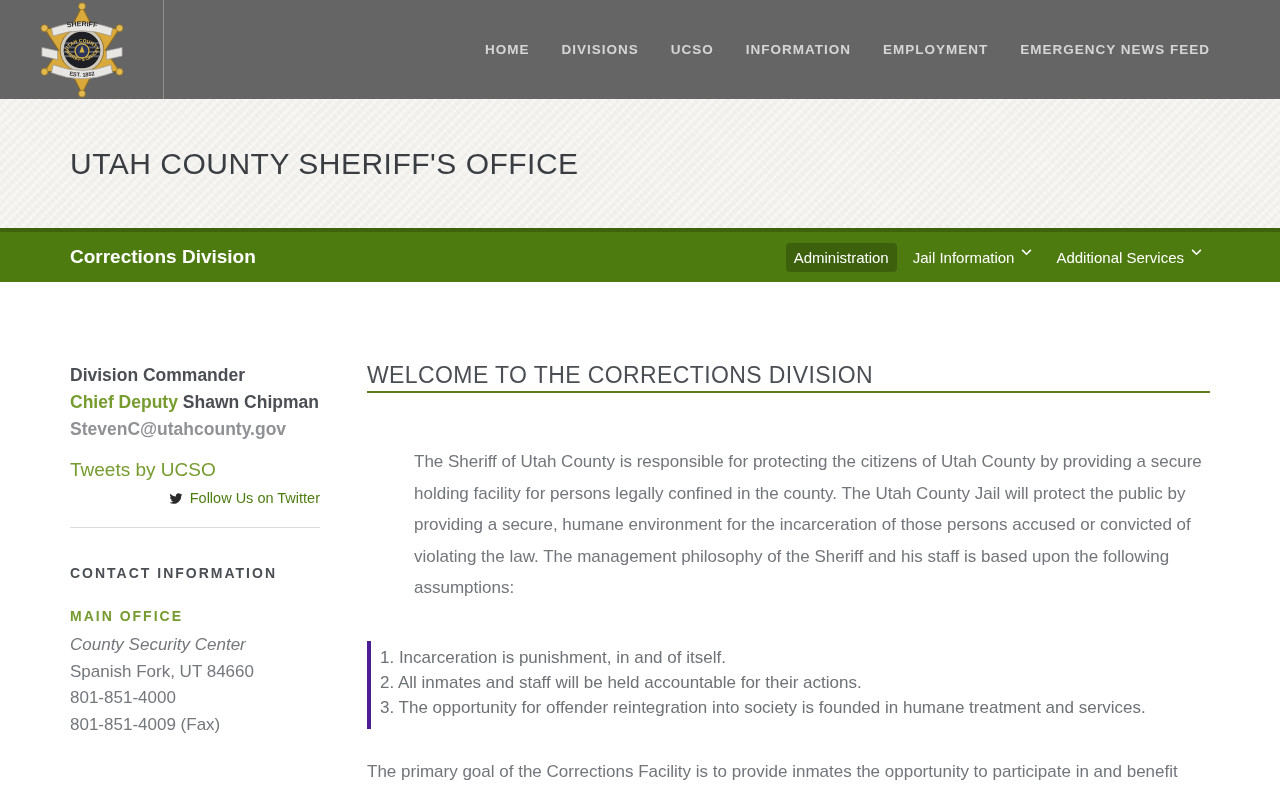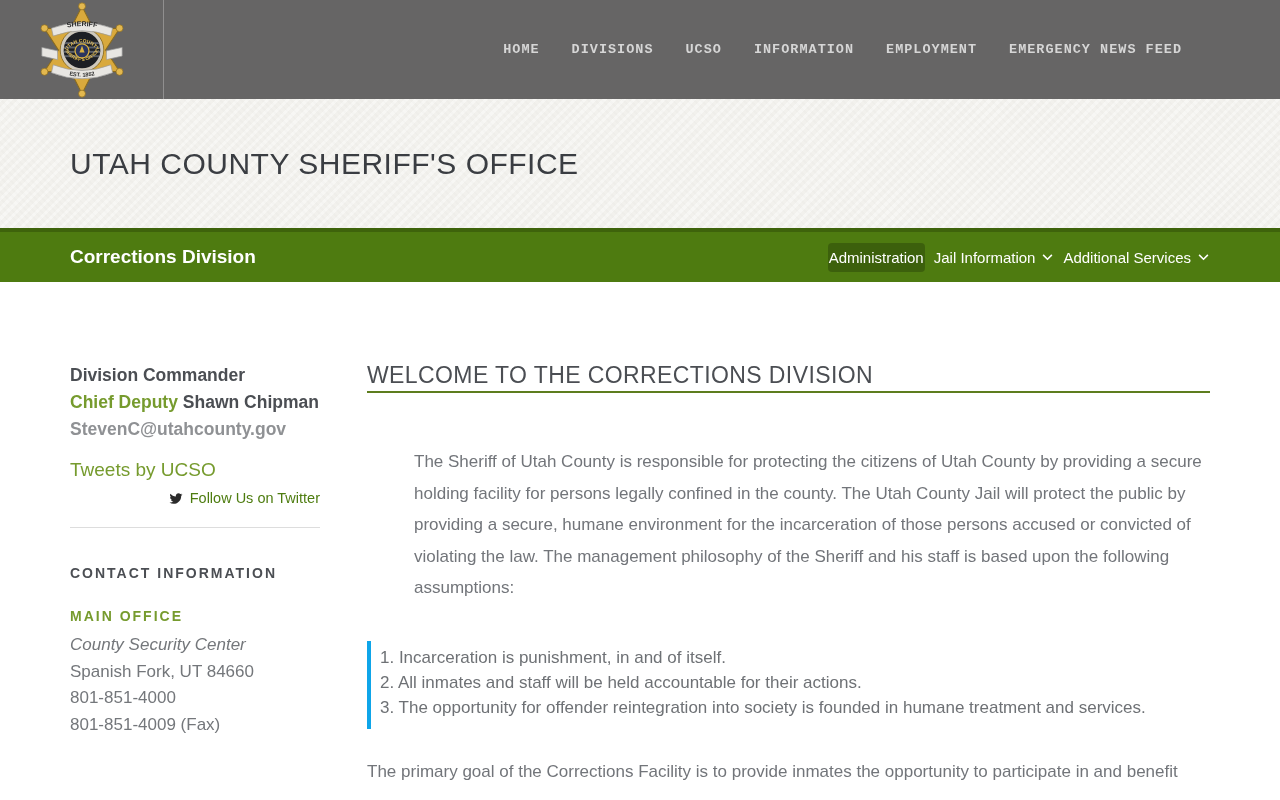--- a/index.html
+++ b/index.html
@@ -6,40 +6,40 @@
   html,body { width:1280px; height:800px; overflow:hidden; background:#fff;
     font-family:"Liberation Sans", sans-serif; }
   .container { width:1140px; margin:0 auto; }
 
   
   .topnav { height:99px; background:#666565; display:flex; align-items:stretch; }
   .logo-wrap { width:164px; display:flex; align-items:center; justify-content:center;
     border-right:1px solid rgba(255,255,255,0.28); }
   .logo-wrap svg { width:100px; height:96px; display:block; }
   .nav-menu { flex:1; display:flex; align-items:center; justify-content:flex-end;
-    padding-right:98px; gap:32px;font-family:Liberation Mono, monospace; }
+    padding-right:70px; gap:32px; }
   .nav-item { color:#d6d6d6; font-size:13.5px; font-weight:bold; letter-spacing:1px;
     cursor:pointer; white-space:nowrap; }
 
   
   .page-header { height:129px; background:#f2f1ed;
     background-image:
       repeating-linear-gradient(45deg, rgba(0,0,0,0.012) 0 2px, transparent 2px 5px),
       repeating-linear-gradient(-45deg, rgba(255,255,255,0.4) 0 3px, transparent 3px 7px);
     display:flex; align-items:center; }
   .page-title { font-size:30px; font-weight:500; color:#3a3d42; letter-spacing:0.5px; }
 
   
   .division-bar { height:54px; background:#4e7b10; border-top:4px solid #3e630b; }
   .division-bar .container { height:100%; display:flex; align-items:center;
     justify-content:space-between; }
   .division-title { color:#fff; font-size:19px; font-weight:bold; }
   .subnav { display:flex; align-items:center; gap:8px; }
-  .subnav-item { color:#fff; font-size:15px; padding:6px 1px; border-radius:4px;
-    display:flex; align-items:center; gap:7px; cursor:pointer; white-space:nowrap; }
+  .subnav-item { color:#fff; font-size:15px; padding:6px 8px; border-radius:4px;
+    display:flex; gap:7px; cursor:pointer; white-space:nowrap; }
   .subnav-item.active { background:rgba(0,0,0,0.22); }
   .chev { width:11px; height:7px; display:inline-block; }
 
   
   .content { display:flex; padding-top:80px; }
   .sidebar { width:250px; flex:0 0 250px; }
   .maincol { flex:1; margin-left:47px; }
 
   .commander { font-size:17.5px; line-height:27px; font-weight:bold; color:#4b4e53; }
   .green { color:#769b2e; }
@@ -53,21 +53,21 @@
   .side-heading { margin-top:37px; font-size:14px; font-weight:bold; letter-spacing:2px;
     color:#4b4e53; }
   .office-heading { margin-top:27px; font-size:14px; font-weight:bold; letter-spacing:2px;
     color:#769b2e; }
   .office-lines { margin-top:8px; font-size:17px; line-height:26.5px; color:#74777b; }
   .office-lines .italic { font-style:italic; }
 
   .welcome-h { font-size:23px; font-weight:500; letter-spacing:0.4px; color:#4b4e53;
     padding-bottom:2px; border-bottom:2px solid #5d7d1e; }
   .para { margin-top:53px; font-size:17px; line-height:31.5px; color:#72757a;margin-left:47px; }
-  .assumption-list { margin-top:37px; border-left:4px solid #0ea5e9; padding:4px 0 8px 9px; }
+  .assumption-list { margin-top:37px; border-left:4px solid #4c1d95; padding:4px 0 8px 9px; }
   .assumption-list div { font-size:17px; line-height:25.4px; color:#6e7175; }
   .para-last { margin-top:27px; font-size:17px; line-height:31.5px; color:#72757a; }
 </style>
 </head>
 <body>
 
 <div class="topnav">
   <div class="logo-wrap">
     <svg viewBox="0 0 100 110">
       <defs>

